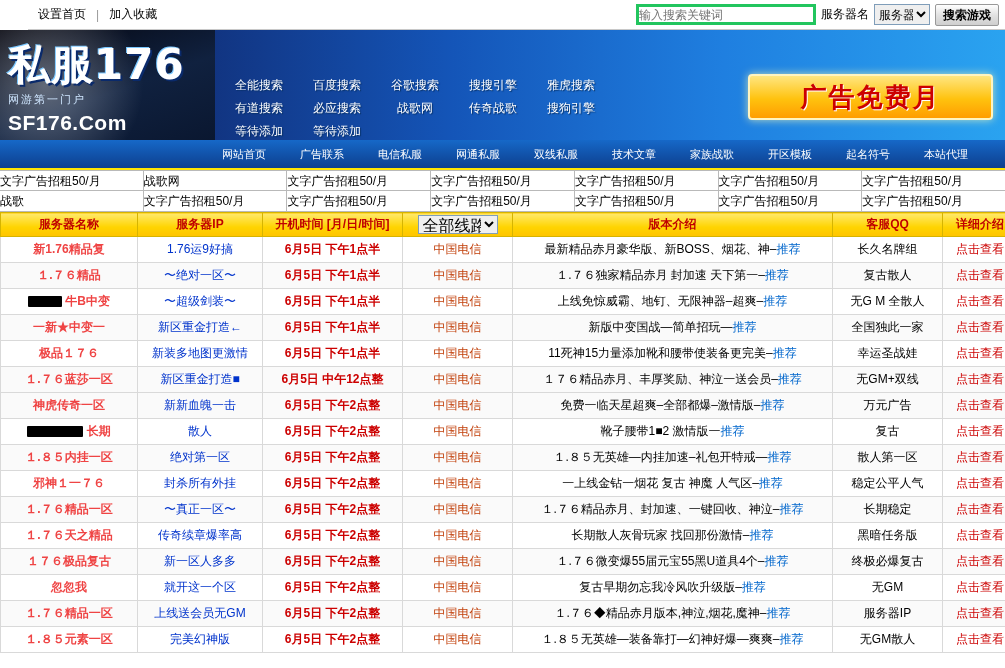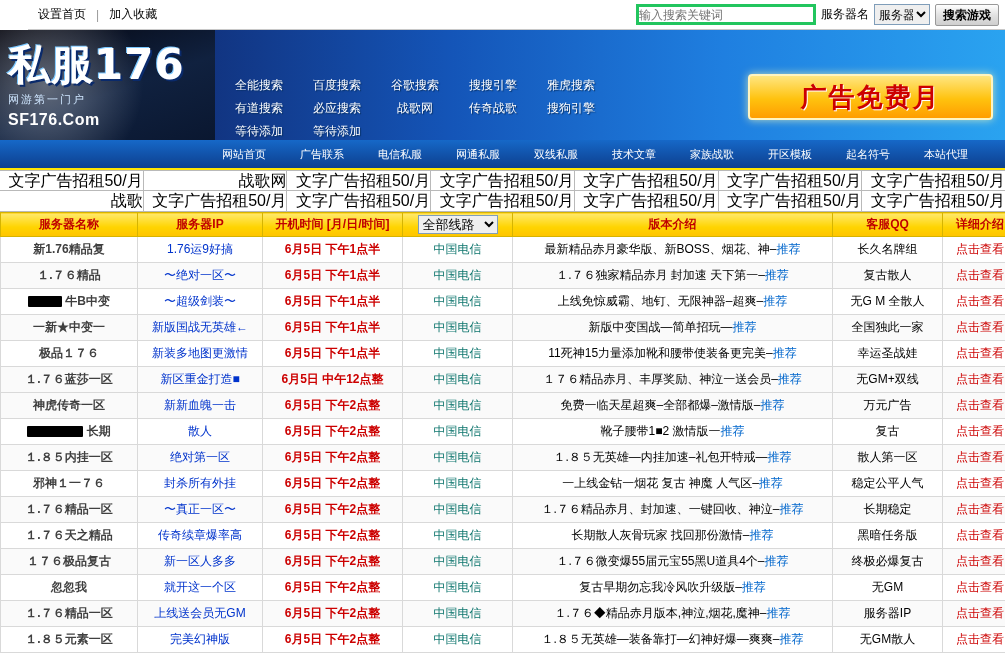--- a/index.html
+++ b/index.html
@@ -101,21 +101,21 @@
     line-height: 46px;
     font-family: "DejaVu Sans", sans-serif;
   }
   .logo-sub {
     font-size: 11px;
     color: #cfe6ff;
     letter-spacing: 2px;
     margin-top: 4px;
   }
   .logo-domain {
-    font-size: 16px;
+    font-size: 21px;
     font-weight: bold;
     color: #ffffff;
     margin-top: 4px;
     font-family: "Liberation Sans", sans-serif;
     letter-spacing: .5px;
   }
   .search-links {
     position: absolute;
     left: 222px;
     top: 44px;
@@ -177,23 +177,23 @@
   
   .adrow {
     display: flex;
     border-bottom: 1px solid #b9b9b9;
     background: #ffffff;
     height: 21px;
   }
   .adcell {
     flex: 1 1 0;
     border-right: 1px solid #b9b9b9;
-    font-size: 16px;
+    font-size: 12px;
     color: #000;
-    text-align: right;
+    text-align: left;
     line-height: 20px;
     overflow: hidden;
     white-space: nowrap;
   }
   .adcell:last-child { border-right: none; }
   .adrow.first { border-top: 1px solid #b9b9b9; }
 
   
   table.servers {
     width: 1005px;
@@ -219,38 +219,38 @@
     overflow: hidden;
   }
   .c-name   { width: 137px; }
   .c-ip     { width: 125px; }
   .c-time   { width: 140px; }
   .c-line   { width: 110px; }
   .c-desc   { width: 320px; margin-left: 24px; }
   .c-qq     { width: 110px; }
   .c-detail { width: 75px; }
 
-  .name-cell  { color: #404040; font-weight: bold; }
+  .name-cell  { color: #ef4444; font-weight: bold; }
   .ip-cell    { color: #0033cc; }
   .time-cell  { color: #cc0000; font-weight: bold; }
-  .line-cell  { color: #0f766e; }
+  .line-cell  { color: #c2410c; }
   .desc-cell  { color: #000; text-align: center; padding: 0 3px; }
   .qq-cell    { color: #000; }
   .detail-cell a { color: #cc0000; text-decoration: none; }
   .rec { color: #0066cc; }
   .redact {
     display: inline-block;
     background: #000;
     color: #000;
     border-radius: 1px;
     vertical-align: middle;
     height: 11px;
   }
   .line-sel {
-    font-size: 13px;
+    font-size: 16px;
     border: 1px solid #7f9db9;
     height: 19px;
     width: 80px;
   }
   select { font-family: "Liberation Sans", sans-serif; }
 </style>
 </head>
 <body>
 
 <div class="topbar">
@@ -367,21 +367,21 @@
         <td class="c-name name-cell"><span class="redact" style="width:34px"></span> 牛B中变</td>
         <td class="c-ip ip-cell">〜超级剑装〜</td>
         <td class="c-time time-cell">6月5日 下午1点半</td>
         <td class="c-line line-cell">中国电信</td>
         <td class="c-desc desc-cell">上线免惊威霸、地钉、无限神器–超爽–<span class="rec">推荐</span></td>
         <td class="c-qq qq-cell">无G M 全散人</td>
         <td class="c-detail detail-cell"><a href="#">点击查看</a></td>
       </tr>
       <tr style="background: rgb(250, 250, 250);">
         <td class="c-name name-cell">一新★中变一</td>
-        <td class="c-ip ip-cell">新版国战无英雄←</td>
+        <td class="c-ip ip-cell">新区重金打造←</td>
         <td class="c-time time-cell">6月5日 下午1点半</td>
         <td class="c-line line-cell">中国电信</td>
         <td class="c-desc desc-cell">新版中变国战—简单招玩—<span class="rec">推荐</span></td>
         <td class="c-qq qq-cell">全国独此一家</td>
         <td class="c-detail detail-cell"><a href="#">点击查看</a></td>
       </tr>
       <tr style="background: rgb(255, 255, 255);">
         <td class="c-name name-cell">极品１７６</td>
         <td class="c-ip ip-cell">新装多地图更激情</td>
         <td class="c-time time-cell">6月5日 下午1点半</td>

